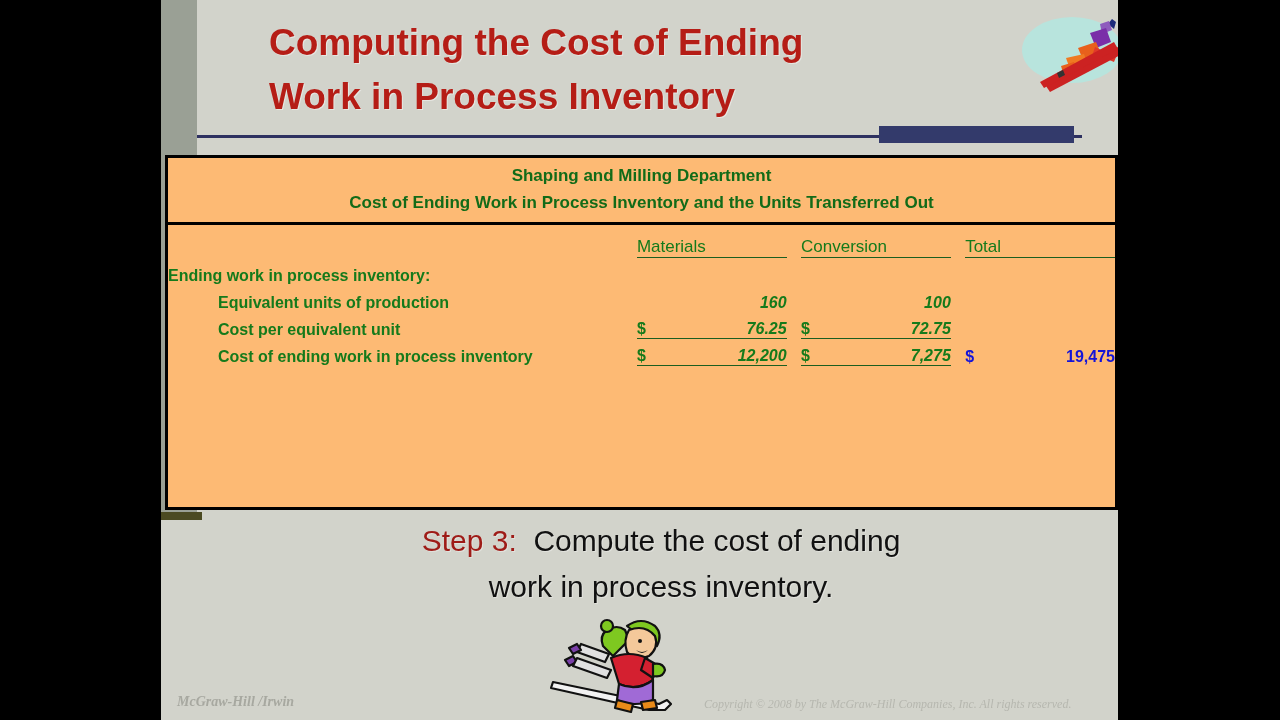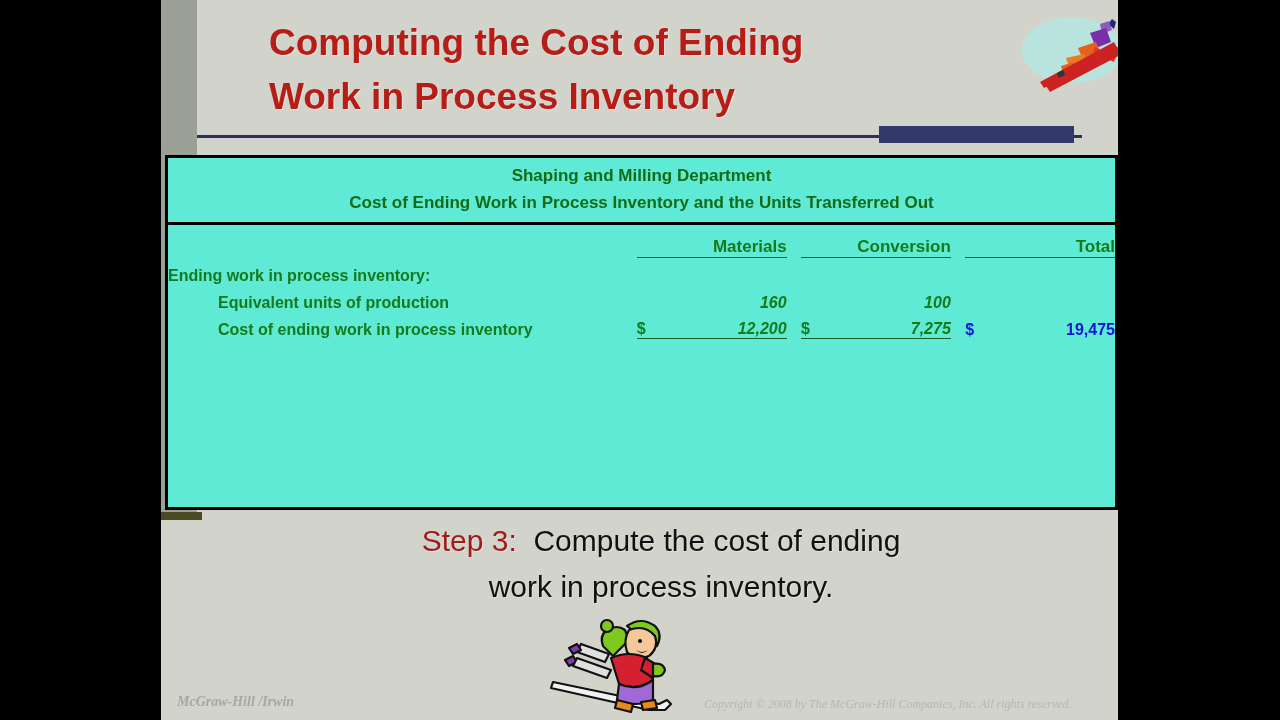--- a/index.html
+++ b/index.html
@@ -93,21 +93,21 @@
     height: 96px;
   }
 
   
   .exhibit {
     position: absolute;
     left: 4px;
     top: 155px;
     width: 953px;
     height: 355px;
-    background: #5eead4;
+    background: #fdba74;
     border: 3px solid #000000;
     box-sizing: border-box;
   }
   .exhibit-head {
     border-bottom: 3px solid #000;
     padding: 4px 0 6px 0;
     text-align: center;
   }
   .exhibit-title {
     font-size: 17px;
@@ -130,23 +130,23 @@
     vertical-align: bottom;
   }
 
   col.c-label { width: 457px; }
   col.c-cur   { width: 34px; }
   col.c-num   { width: 112px; }
   col.c-gap   { width: 14px; }
 
   .colhead {
     height: 32px;
-    text-align: right;
+    text-align: left;
     font-size: 17px;
-    font-weight: bold;
+    font-weight: normal;
     color: #157a1b;
     padding-bottom: 2px;
   }
   .colhead-rule {
     border-bottom: 1.5px solid #1b5e20;
   }
 
   .rowlabel {
     padding-left: 32px;
     height: 27px;
@@ -287,20 +287,31 @@
             <td class="cur"></td>
             <td class="num">160</td>
             <td></td>
             <td class="cur"></td>
             <td class="num">100</td>
             <td></td>
             <td class="tot-cur"></td>
             <td class="tot-num"></td>
           </tr>
 
+          <tr>
+            <td class="rowlabel indent">Cost per equivalent unit</td>
+            <td class="cur rule-bot">$</td>
+            <td class="num rule-bot">76.25</td>
+            <td></td>
+            <td class="cur rule-bot">$</td>
+            <td class="num rule-bot">72.75</td>
+            <td></td>
+            <td class="tot-cur"></td>
+            <td class="tot-num"></td>
+          </tr>
 
           <tr>
             <td class="rowlabel indent">Cost of ending work in process inventory</td>
             <td class="cur rule-bot">$</td>
             <td class="num rule-bot">12,200</td>
             <td></td>
             <td class="cur rule-bot">$</td>
             <td class="num rule-bot">7,275</td>
             <td></td>
             <td class="tot-cur">$</td>

